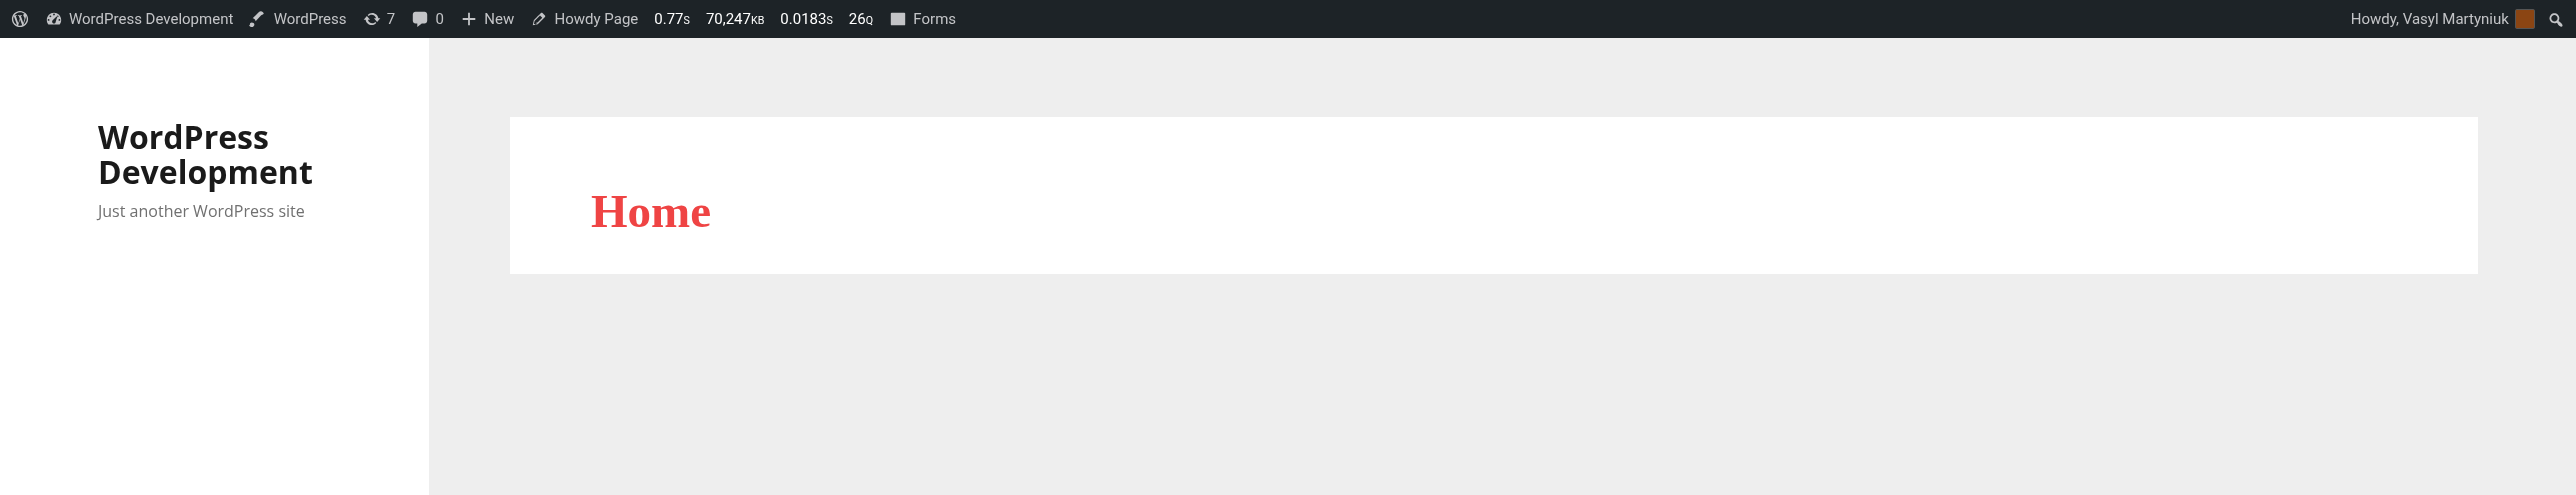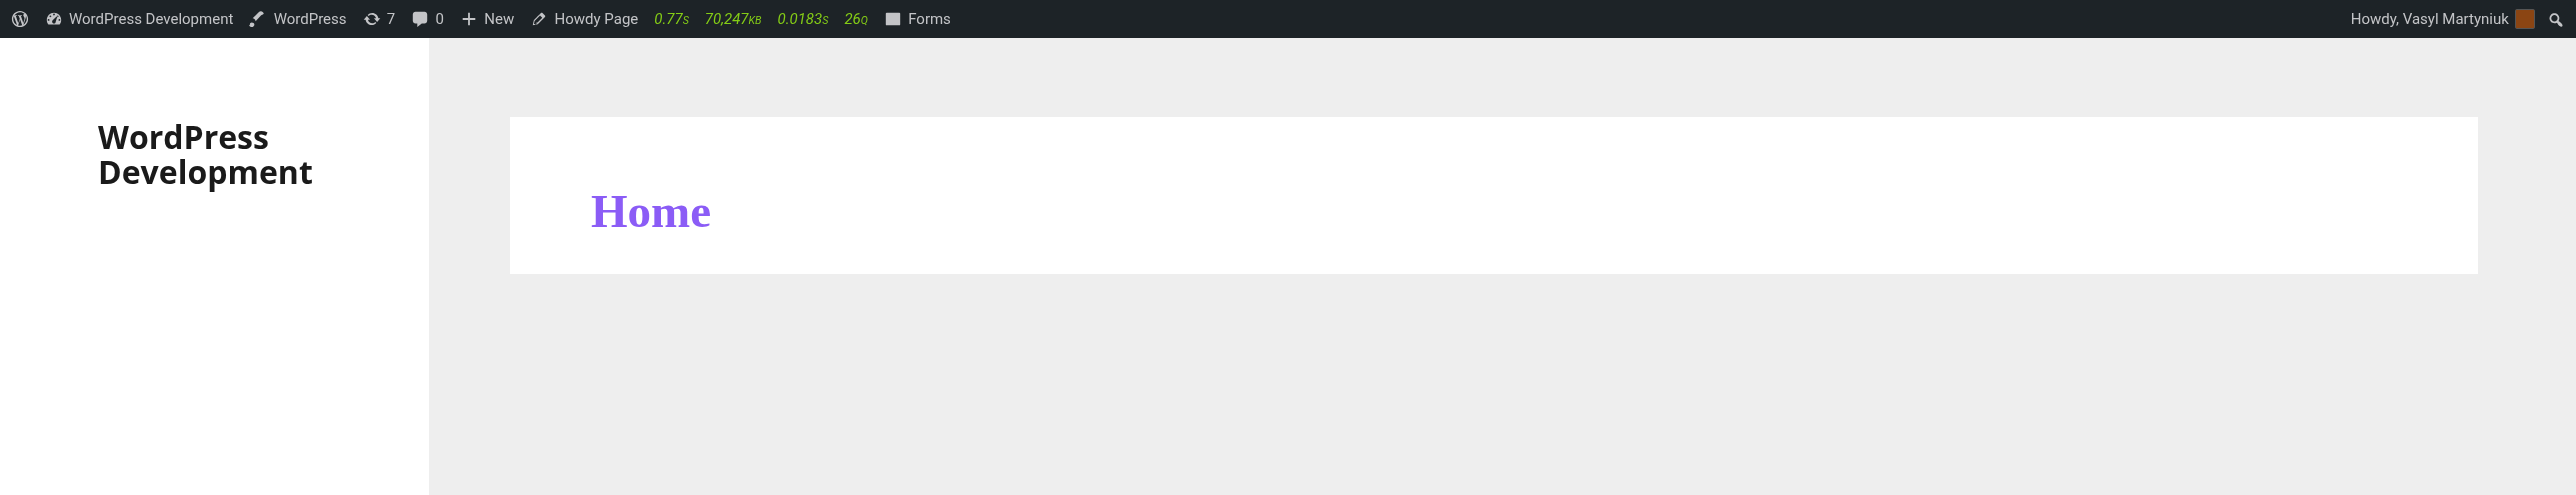--- a/index.html
+++ b/index.html
@@ -86,35 +86,34 @@
     
     .page-card {
       background: #ffffff;
       padding: 67px 81px 36px 81px;
     }
     
     .page-title {
       font-family: Georgia, "Times New Roman", serif;
       font-size: 47px;
       font-weight: 700;
-      color: #8b5cf6;
+      color: #ef4444;
     }
     
     .avatar {
       width: 19.7px;
       height: 19.7px;
       background: #8b4513;
       border: 0.9px solid #555;
       border-radius: 1.8px;
     }
     
     .stat-item {
-      color: #84cc16;
+      color: #ffffff;
       font-size: 15px;
-      font-style: italic;
     }
     
     .stat-small {
       font-size: 10.7px;
     }
   </style>
 </head>
 <body>
 
 <div class="admin-bar">
@@ -203,20 +202,21 @@
       <svg class="icon-svg" viewBox="0 0 20 20">
         <path d="M12.14,4.18c1.87,1.87,2.11,4.75,0.72,6.89c0.12,0.1,0.22,0.21,0.36,0.31c0.2,0.16,0.47,0.36,0.81,0.59 c0.34,0.24,0.56,0.39,0.66,0.47c0.42,0.31,0.73,0.57,0.94,0.78c0.32,0.32,0.6,0.65,0.84,1c0.25,0.35,0.44,0.69,0.59,1.04 c0.14,0.35,0.21,0.68,0.18,1c-0.02,0.32-0.14,0.59-0.36,0.81c-0.22,0.22-0.49,0.34-0.81,0.36c-0.31,0.02-0.65-0.04-0.99-0.19 c-0.35-0.14-0.7-0.34-1.04-0.59c-0.35-0.24-0.68-0.52-1-0.84c-0.21-0.21-0.47-0.52-0.77-0.93c-0.1-0.13-0.25-0.35-0.47-0.66 c-0.22-0.32-0.4-0.57-0.56-0.78c-0.16-0.2-0.29-0.35-0.44-0.5c-2.07,1.09-4.69,0.76-6.44-0.98c-2.14-2.15-2.14-5.64,0-7.78 C6.5,2.04,9.99,2.04,12.14,4.18z M10.73,10.54c1.36-1.37,1.36-3.58,0-4.95c-1.37-1.37-3.59-1.37-4.95,0 c-1.37,1.37-1.37,3.58,0,4.95C7.14,11.91,9.36,11.91,10.73,10.54z"></path>
       </svg>
     </div>
   </div>
 </div>
 
 <div class="main-content">
   <div class="sidebar">
     <h1 class="site-title">WordPress Development</h1>
+    <p class="site-tagline">Just another WordPress site</p>
   </div>
 
   <div class="content-area">
     <div class="page-card">
       <h2 class="page-title">Home</h2>
     </div>
   </div>
 </div>
 
 

